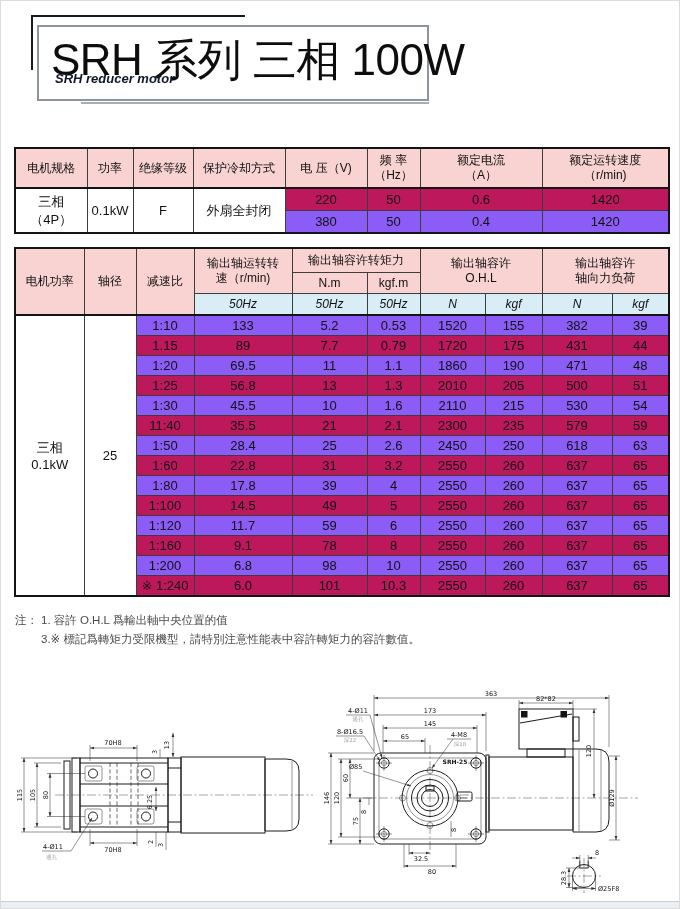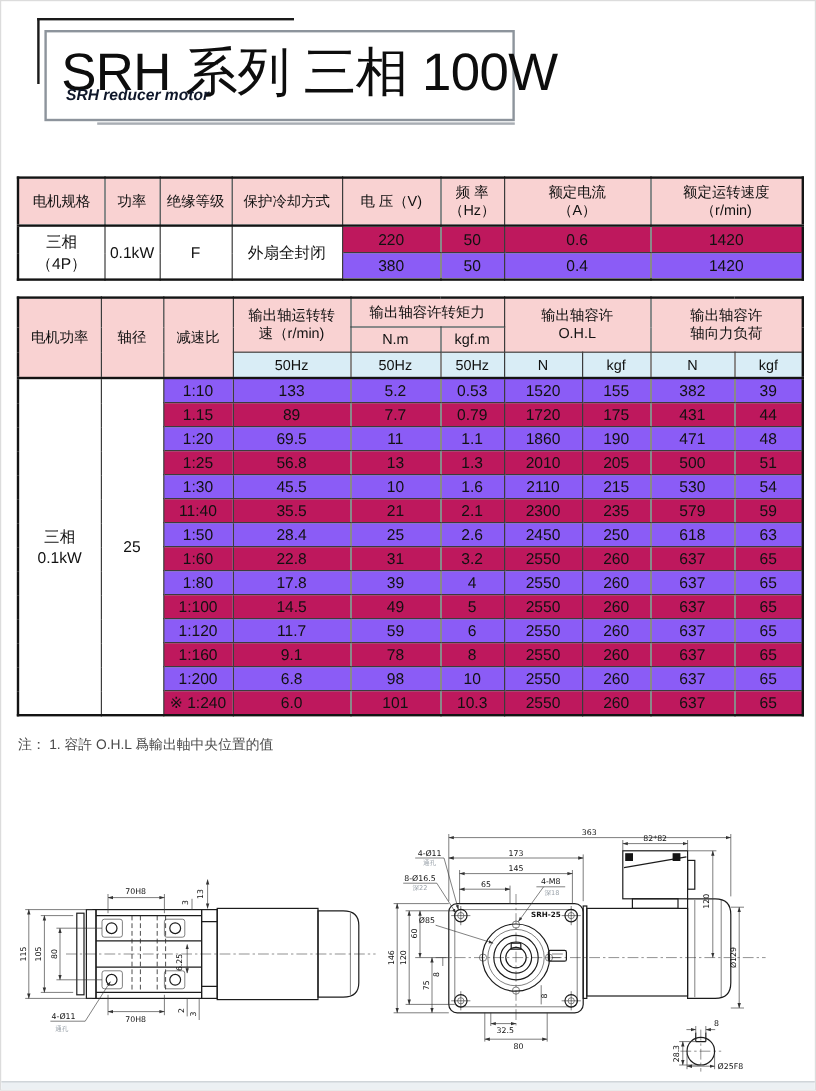--- a/index.html
+++ b/index.html
@@ -22,21 +22,21 @@
   .t2{top:246px;width:654px;}
   th,td{border:1px solid #3c3c3c;text-align:center;vertical-align:middle;padding:0;overflow:hidden;}
   .t1,.t2{border:2px solid #141414;}
   thead{border-bottom:2px solid #141414;}
   th{background:#f9d2d2;font-weight:400;font-size:12px;line-height:1.25;}
   td{font-size:13px;}
   .t1 thead th{height:38px;}
   .t1 tbody td{height:21px;}
   .t2 tr.h1 th{height:23px;}
   .t2 tr.h2 th{height:20px;}
-  .t2 tr.h3 th{height:20px;}
+  .t2 tr.h3 th{height:20px;font-style:italic;}
   .t2 tbody td{height:19px;}
   .blue{background:#d9edf6 !important;}
   .cb{background:#be185d;}
   .cy{background:#8b5cf6;}
   .cw{background:#fff;}
   .pre{white-space:pre-line;}
   .big{font-size:13px;}
   
   .notes{position:absolute;left:14px;top:612px;width:645px;font-size:11.5px;color:#4a4a4a;display:flex;}
   .notes-prefix{width:26px;flex:none;}
@@ -296,20 +296,21 @@
           <td class="cb">637</td>
           <td class="cb">65</td>
         </tr>
       </tbody>
   </table>
 
   <div class="notes">
     <div class="notes-prefix">注：</div>
     <div id="noteLines">
         <div class="note-line">1. 容許 O.H.L 爲輸出軸中央位置的值</div>
+        <div class="note-line">3.※ 標記爲轉矩力受限機型，請特別注意性能表中容許轉矩力的容許數值。</div>
       </div>
   </div>
 
   <svg class="drawing" width="660" height="221" viewBox="0 0 660 221">
     <defs>
       <marker id="ar" viewBox="0 0 10 10" refX="9.5" refY="5" markerWidth="8" markerHeight="8" orient="auto-start-reverse">
         <path d="M0,1.8 L10,5 L0,8.2 Z" fill="#333"></path>
       </marker>
       <pattern id="hfin" width="8" height="5.4" patternUnits="userSpaceOnUse">
         <path d="M0,0.6 H8" stroke="#2a2a2a" stroke-width="0.9"></path>

